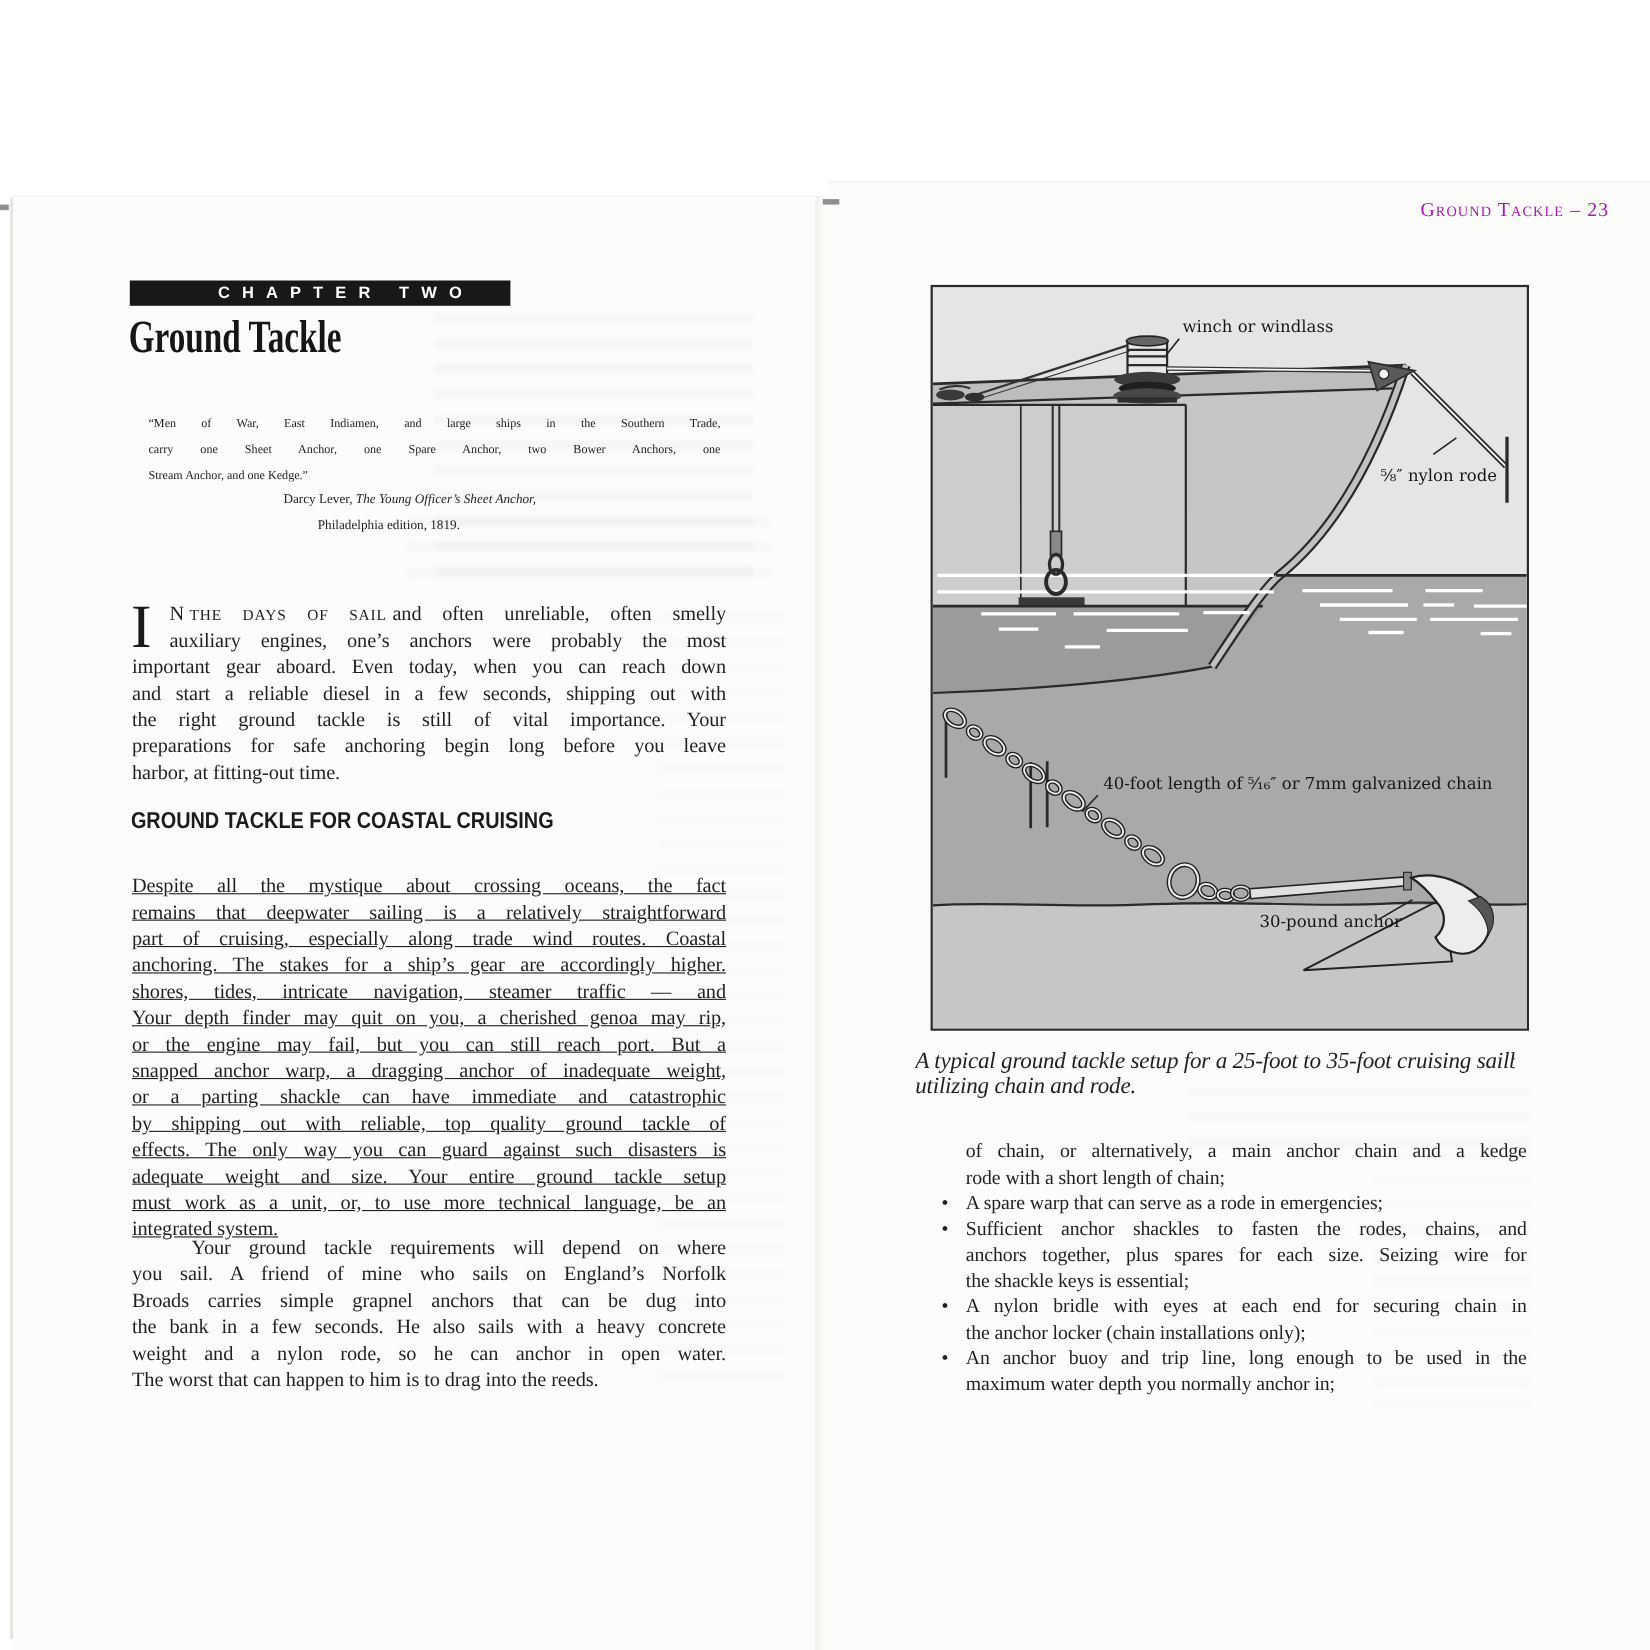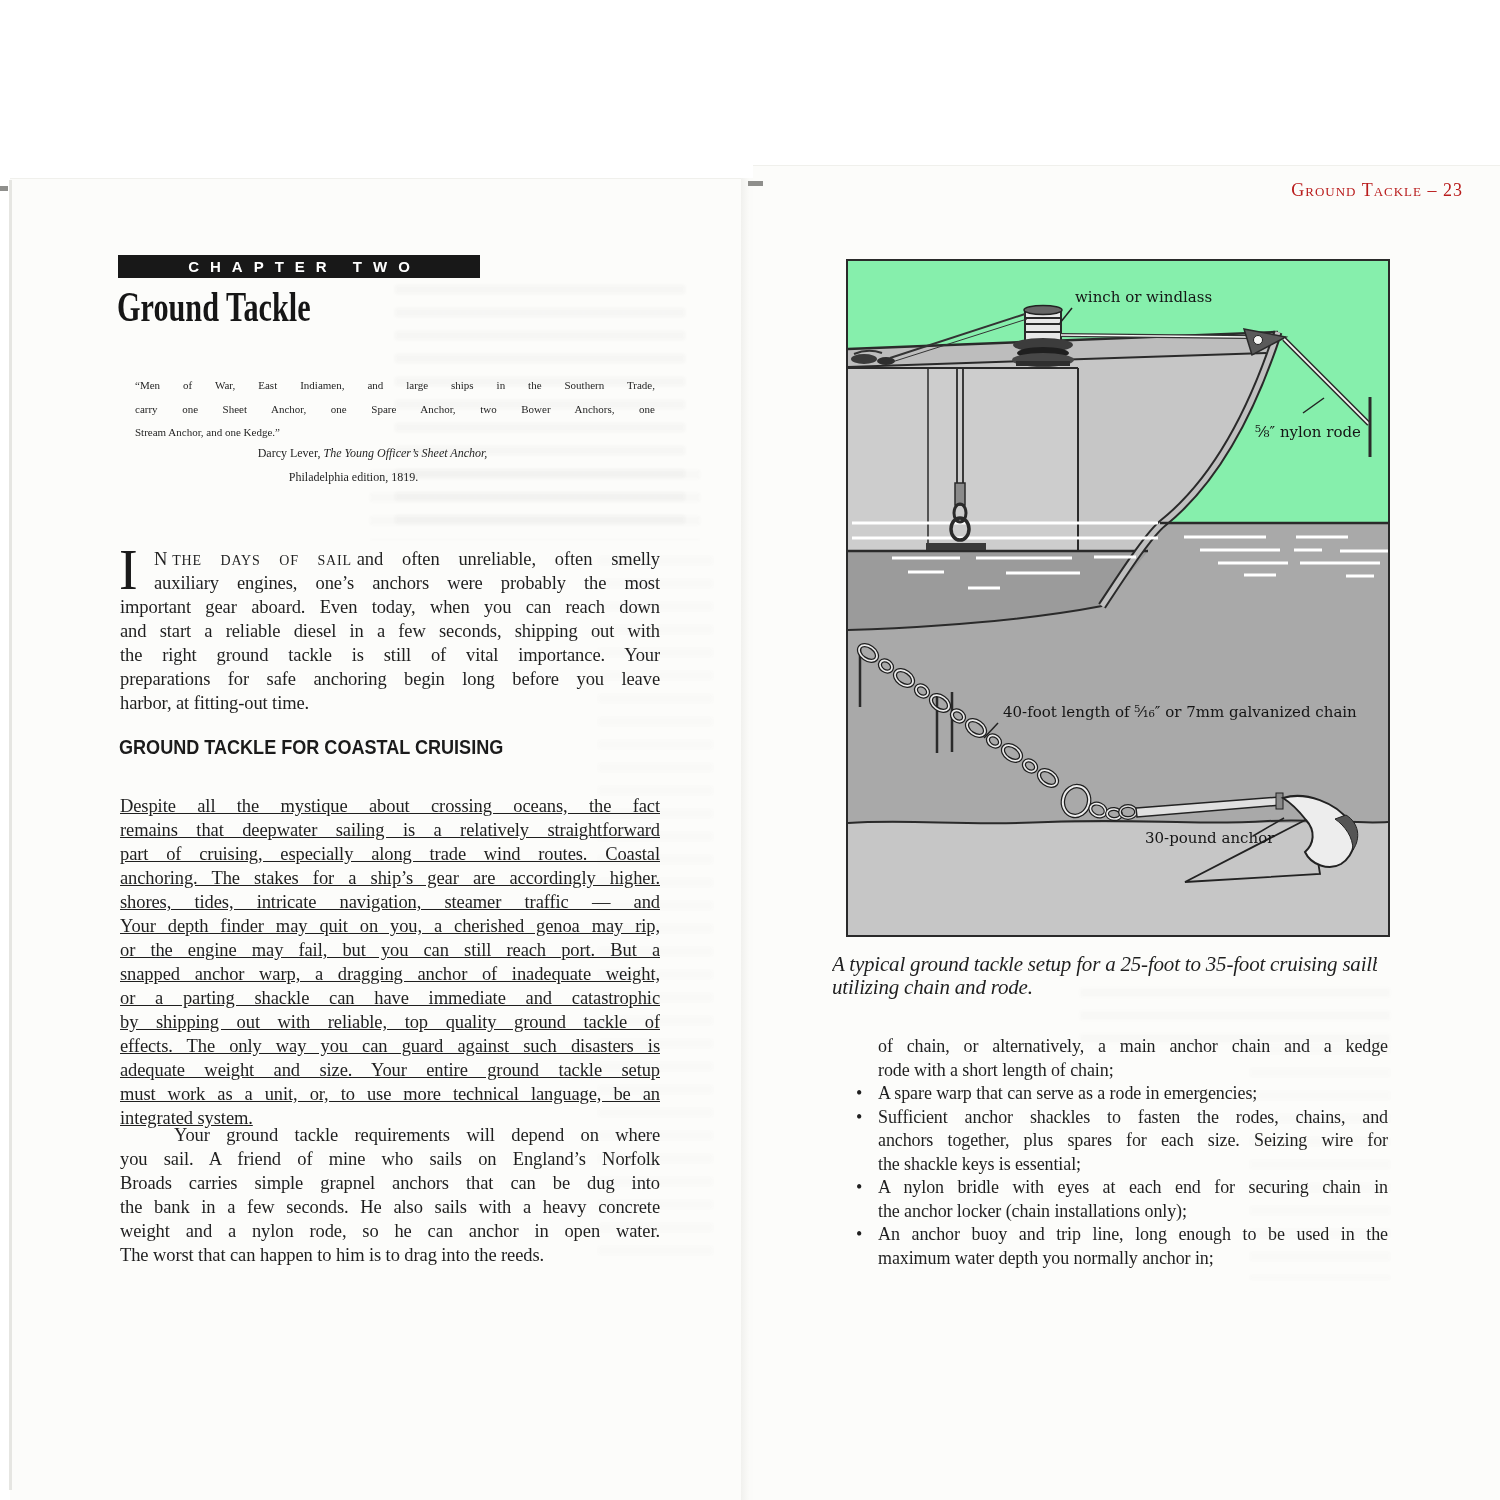--- a/index.html
+++ b/index.html
@@ -6,22 +6,22 @@
   #canvas{position:relative;width:1500px;height:1500px;background:#ffffff;overflow:hidden;
           font-family:"Liberation Serif","DejaVu Serif",serif;color:#1f1f1f;}
   .abs{position:absolute;}
   .page{position:absolute;background:#fcfcfa;border-top:1px solid #f0f0ec;}
   .edge-line{position:absolute;background:#e6e6e2;}
   .tick{position:absolute;background:#8f8f8c;}
   .gutter{position:absolute;background:linear-gradient(90deg,#f1f1ee 0,#fbfbf9 70%);}
   .ghost{position:absolute;filter:blur(1.6px);
          background:repeating-linear-gradient(180deg,rgba(110,110,110,.10) 0 9px,rgba(0,0,0,0) 9px 23px);}
   
-  .chapter-bar{position:absolute;left:118px;top:255px;width:362px;height:23px;background:#181818;
-               display:flex;align-items:center;justify-content:center;}
+  .chapter-bar{position:absolute;left:118px;top:255px;width:310px;height:23px;background:#181818;
+               display:flex;align-items:center;justify-content:center;padding-left:36px;}
   .chapter-bar span{color:#ffffff;font-family:"Liberation Sans",sans-serif;font-weight:bold;
                     font-size:15px;letter-spacing:11px;padding-left:11px;}
   .title{position:absolute;left:117px;top:283px;font-weight:bold;font-size:42px;color:#161616;
          transform:scaleX(.72);transform-origin:left top;white-space:nowrap;letter-spacing:0;}
   
   .ql{position:relative;font-size:11px;line-height:23.5px;height:23.5px;overflow:hidden;
       text-align:justify;text-align-last:justify;}
   .ql.last{text-align-last:left;}
   .attrib{position:absolute;font-size:12px;white-space:nowrap;text-align:center;}
   .attrib .it{font-style:italic;}
@@ -30,23 +30,23 @@
       letter-spacing:-.1px;text-align:justify;text-align-last:justify;}
   .bl.last{text-align-last:left;}
   .indent1{text-indent:54px;}
   .dropcap{position:absolute;left:119px;top:542px;font-size:56px;line-height:56px;color:#1a1a1a;}
   .opener-caps{font-size:14px;letter-spacing:.8px;margin:0 5px;}
   .heading2{position:absolute;left:119px;top:735px;font-family:"Liberation Sans",sans-serif;
             font-weight:bold;font-size:21px;color:#1b1b1b;transform:scaleX(.86);
             transform-origin:left top;white-space:nowrap;}
   
   .running-head{position:absolute;top:180px;right:37px;font-size:18px;font-variant:small-caps;
-                letter-spacing:1px;color:#b91c1c;}
+                letter-spacing:1px;color:#a21caf;}
   .figure{position:absolute;left:846px;top:259px;width:544px;height:678px;border:2px solid #2a2a2a;
-          box-sizing:border-box;background:#86efac;text-align:right;}
+          box-sizing:border-box;background:#e5e5e5;text-align:right;}
   .caption{position:absolute;left:832px;top:953px;width:545px;font-style:italic;font-size:21px;
            letter-spacing:-.2px;line-height:23px;}
   .caption div{white-space:nowrap;height:23px;overflow:hidden;}
   .rl{position:relative;font-size:18px;line-height:23.5px;height:23.5px;overflow:hidden;
       letter-spacing:-.1px;text-align:justify;text-align-last:justify;padding-left:30px;}
   .rl.last{text-align-last:left;}
   .dot{position:absolute;left:8px;top:0;font-size:18px;}
 </style>
 </head>
 <body>

